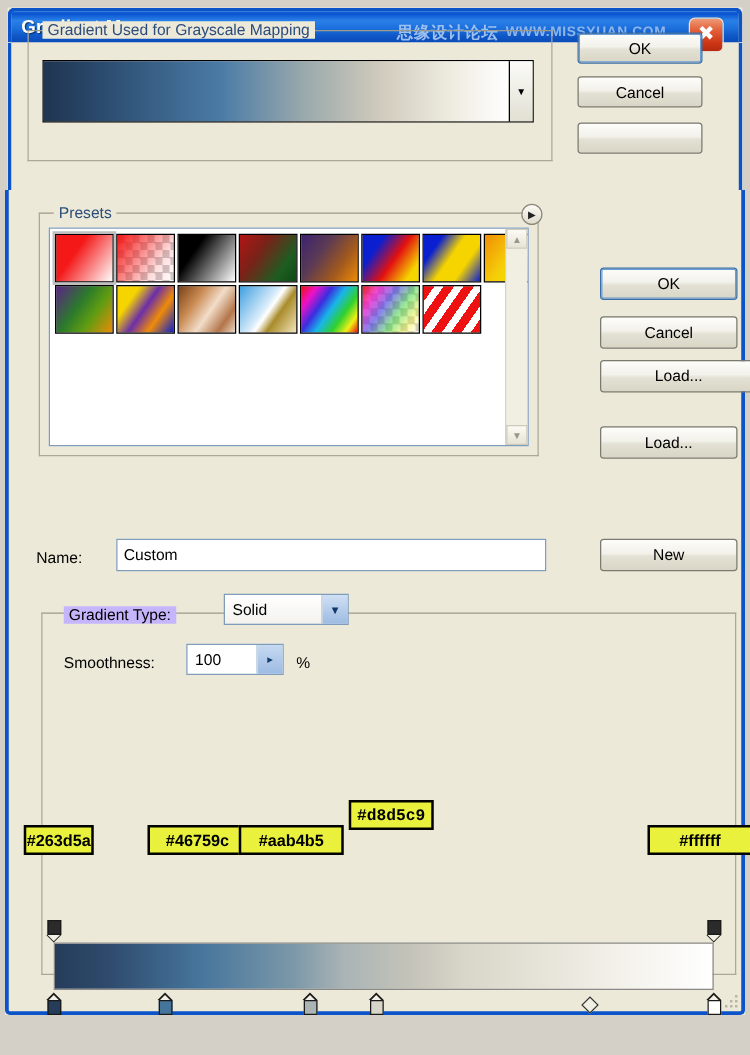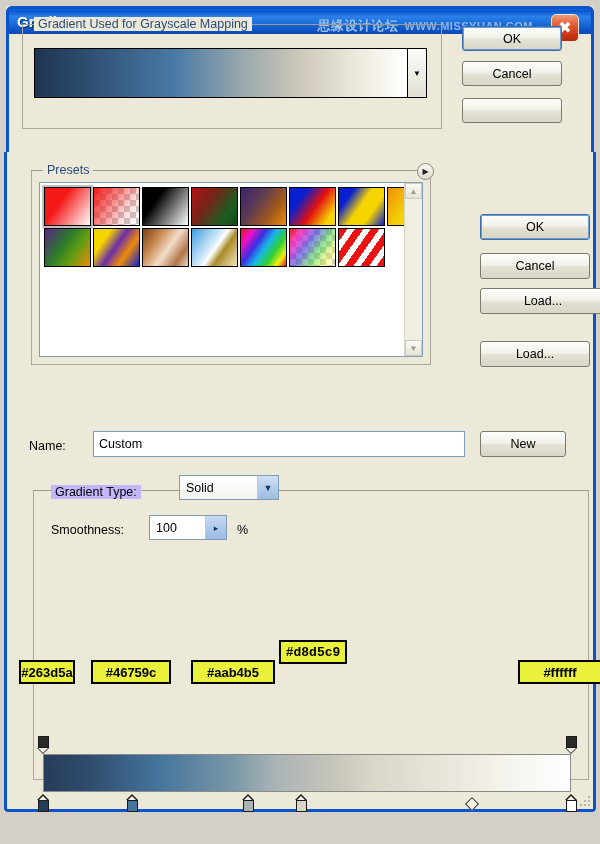--- a/index.html
+++ b/index.html
@@ -315,22 +315,22 @@
         <div class="vsbtn">▼</div>
       </div>
     </div>
 
     <div class="btn default" style="left:473px;top:62px;width:110px;height:26px;">OK</div>
     <div class="btn" style="left:473px;top:101px;width:110px;height:26px;">Cancel</div>
     <div class="btn" style="left:473px;top:136px;width:126px;height:26px;">Load...</div>
     <div class="btn" style="left:473px;top:189px;width:110px;height:26px;">Load...</div>
 
     <div class="lbl" style="left:22px;top:287px;">Name:</div>
-    <div class="tinput" style="left:86px;top:279px;width:372px;height:26px;">Custom</div>
-    <div class="btn" style="left:473px;top:279px;width:86px;height:26px;">New</div>
+    <div class="tinput" style="left:86px;top:279px;width:344px;height:26px;">Custom</div>
+    <div class="btn" style="left:473px;top:279px;width:110px;height:26px;">New</div>
 
     <div class="group" style="left:26px;top:338px;width:556px;height:290px;"></div>
 
     <div class="lbl" style="left:44px;top:333px;background:#c4b5fd;padding:0 4px;">Gradient Type:</div>
     <div class="tinput" style="left:172px;top:323px;width:100px;height:25px;background:linear-gradient(180deg,#ffffff,#f3f2ee);padding:0;">
       <span style="flex:1;padding-left:6px;">Solid</span>
       <span style="width:20px;height:100%;display:flex;align-items:center;justify-content:center;
                    background:linear-gradient(180deg,#cfe0f4,#9dbbe3);border-left:1px solid #b9cbdb;
                    font-size:9px;color:#12386a;">▼</span>
     </div>
@@ -385,21 +385,21 @@
             <div class="tip">
               <i></i>
             </div>
             <div class="box" style="background:#ffffff"></div>
           </div>
           <div class="midpoint" style="left: 423.68px; top: 45px;"></div>
         </div>
     </div>
     <div id="hex-layer" style="position:absolute;left:0;top:0;width:592px;height:660px;">
         <div class="hexlbl" style="left: 12px; top: 508px; width: 56px;">#263d5a</div>
-        <div class="hexlbl" style="left: 84px; top: 508px; width: 80px;">#46759c</div>
+        <div class="hexlbl" style="left: 111px; top: 508px; width: 80px;">#46759c</div>
         <div class="hexlbl" style="left: 184px; top: 508px; width: 84px;">#aab4b5</div>
         <div class="hexlbl" style="left: 272px; top: 488px; width: 68px; font-family: Liberation Mono, monospace;">#d8d5c9</div>
         <div class="hexlbl" style="left: 511px; top: 508px; width: 84px;">#ffffff</div>
       </div>
 
     <div class="grip">
       <span style="right:0;bottom:0;"></span>
         <span style="right:4px;bottom:0;"></span>
       <span style="right:8px;bottom:0;"></span>
         <span style="right:0;bottom:4px;"></span>

